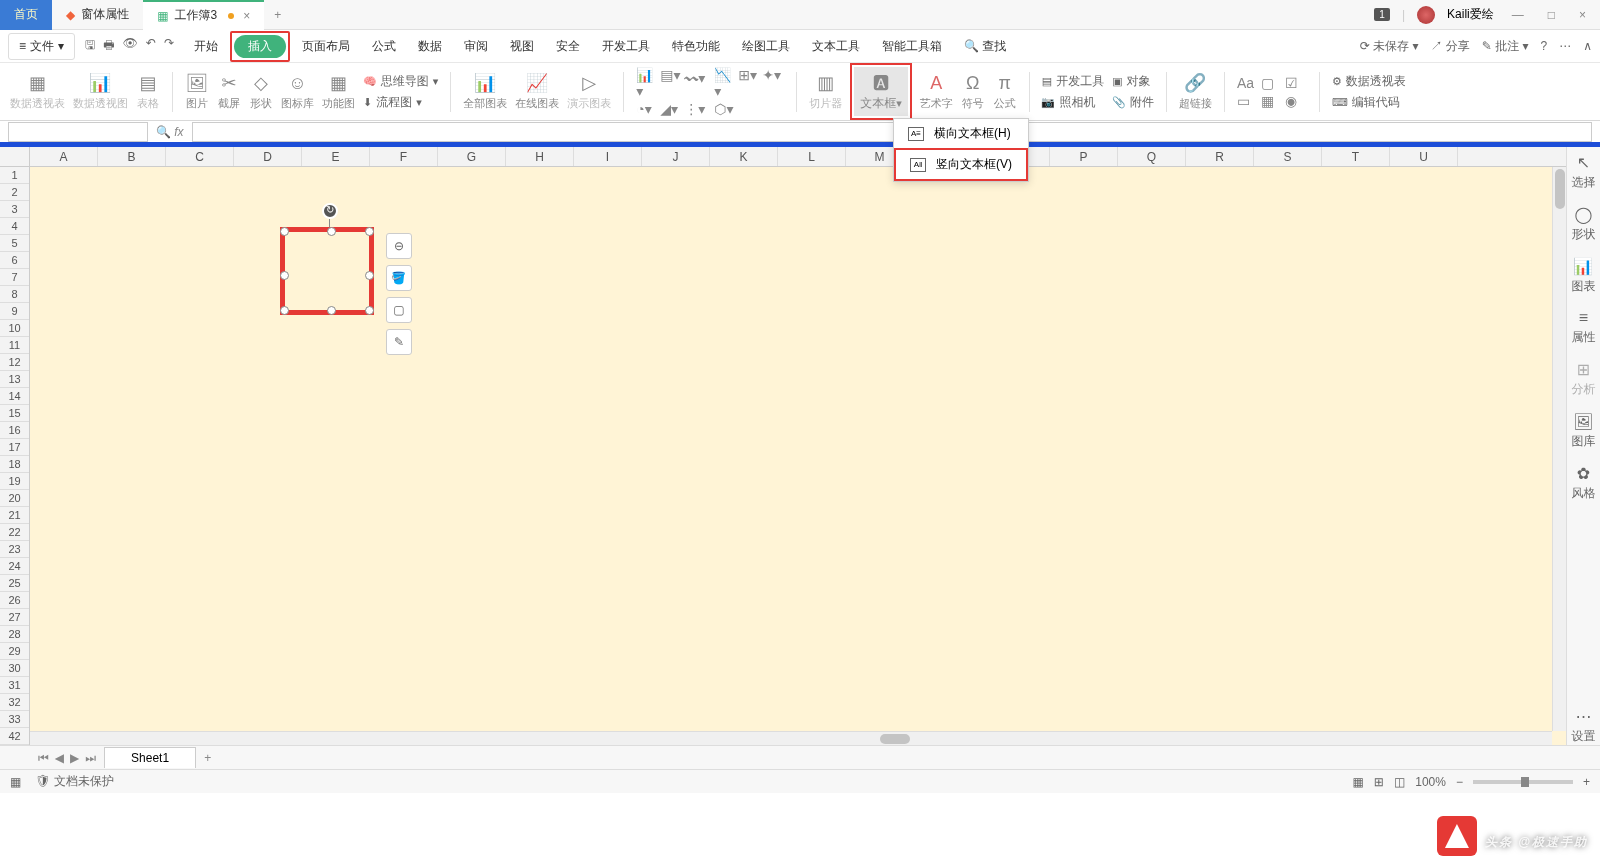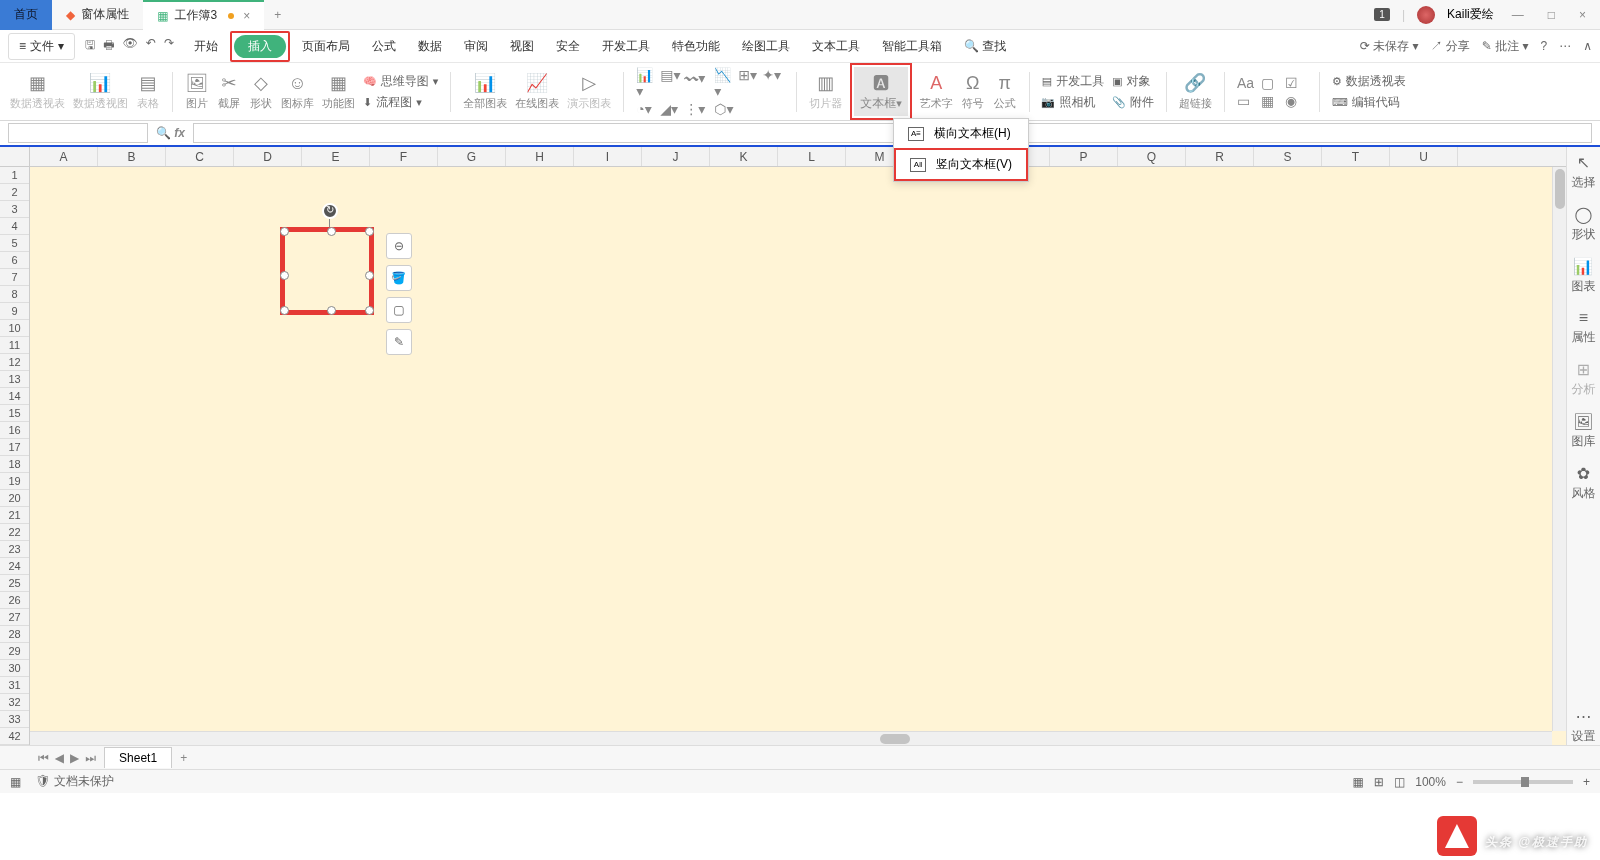--- a/index.html
+++ b/index.html
@@ -1,21 +1,21 @@
 <!DOCTYPE html>
 <html><head>
 <meta charset="utf-8">
 <style>
 * { margin: 0; padding: 0; box-sizing: border-box; font-family: "Microsoft YaHei", sans-serif; font-size: 12px; }
 body { background: #fff; overflow: hidden; width: 1600px; height: 860px; position: relative; }
 
 
 .titlebar { height: 30px; background: #f7f7f7; display: flex; align-items: center; border-bottom: 1px solid #e0e0e0; }
 .tab { height: 30px; display: flex; align-items: center; padding: 0 14px; gap: 6px; cursor: pointer; position: relative; }
-.tab.home { background: #3a7bd5; color: #0f172a; }
+.tab.home { background: #3a7bd5; color: #fef9c3; }
 .tab.template { color: #333; }
 .tab.workbook { background: #fff; color: #333; border-top: 2px solid #40b37c; }
 .tab .dot-orange { width: 6px; height: 6px; border-radius: 50%; background: #f0a020; position: absolute; right: 30px; }
 .tab-close { margin-left: 20px; color: #888; }
 .tab-add { padding: 0 10px; color: #888; }
 .title-right { margin-left: auto; display: flex; align-items: center; gap: 12px; padding-right: 8px; }
 .badge-1 { background: #555; color: #fff; padding: 1px 5px; border-radius: 2px; font-size: 10px; }
 .avatar { width: 18px; height: 18px; border-radius: 50%; background: radial-gradient(#d66,#a33); }
 .win-btn { padding: 4px 6px; color: #888; cursor: pointer; }
 
@@ -43,21 +43,21 @@
 .textbox-btn { border: 2px solid #e53935; padding: 2px; }
 .textbox-inner { background: #e6e6e6; padding: 4px 6px; display: flex; flex-direction: column; align-items: center; gap: 2px; }
 
 
 .dropdown { position: absolute; top: 118px; left: 893px; background: #fff; border: 1px solid #ccc; box-shadow: 0 2px 8px rgba(0,0,0,.15); z-index: 100; }
 .dd-item { padding: 6px 14px; display: flex; align-items: center; gap: 10px; cursor: pointer; white-space: nowrap; }
 .dd-item.highlighted { border: 2px solid #e53935; }
 .dd-icon { width: 16px; height: 14px; border: 1px solid #666; font-size: 8px; display: flex; align-items: center; justify-content: center; }
 
 
-.formulabar { height: 26px; display: flex; align-items: center; padding: 4px 8px; gap: 8px; border-bottom: 2px solid #1d4ed8; font-weight: bold; }
+.formulabar { height: 26px; display: flex; align-items: center; padding: 4px 8px; gap: 8px; border-bottom: 5px solid #1d4ed8; }
 .namebox { width: 140px; height: 20px; border: 1px solid #ccc; background: #fff; }
 .fx-area { flex: 1; height: 20px; border: 1px solid #ccc; background: #fff; }
 
 
 .grid-wrap { position: relative; height: 598px; display: flex; }
 .grid-main { flex: 1; position: relative; overflow: hidden; }
 .col-headers { height: 20px; display: flex; background: #f3f3f3; border-bottom: 1px solid #ccc; }
 .corner { width: 30px; border-right: 1px solid #ccc; background: #f3f3f3; }
 .col-h { width: 68px; text-align: center; border-right: 1px solid #ddd; color: #555; line-height: 20px; }
 .rows-area { display: flex; height: 578px; }
@@ -85,21 +85,21 @@
 
 
 .hscroll { position: absolute; bottom: 0; left: 30px; right: 14px; height: 14px; background: #f0f0f0; border-top: 1px solid #ddd; }
 .hscroll-thumb { position: absolute; left: 850px; width: 30px; height: 10px; top: 2px; background: #c4c4c4; border-radius: 5px; }
 .vscroll { position: absolute; top: 20px; right: 0; bottom: 14px; width: 14px; background: #f0f0f0; border-left: 1px solid #ddd; }
 .vscroll-thumb { position: absolute; top: 2px; left: 2px; width: 10px; height: 40px; background: #c4c4c4; border-radius: 5px; }
 
 
 .sheet-tabs { height: 24px; background: #f7f7f7; display: flex; align-items: center; border-top: 1px solid #ddd; padding-left: 30px; }
 .sheet-nav { display: flex; gap: 6px; padding: 0 8px; color: #888; }
-.sheet-tab { padding: 3px 14px; background: #fff; border: 1px solid #ccc; border-bottom: none; }
+.sheet-tab { padding: 3px 26px; background: #fff; border: 1px solid #ccc; border-bottom: none; }
 .sheet-add { padding: 0 8px; color: #888; }
 
 
 .statusbar { height: 24px; background: #f7f7f7; display: flex; align-items: center; padding: 0 10px; gap: 14px; border-top: 1px solid #ddd; color: #666; }
 .status-right { margin-left: auto; display: flex; align-items: center; gap: 10px; }
 .zoom-slider { width: 100px; height: 4px; background: #ccc; position: relative; }
 .zoom-thumb { position: absolute; left: 48px; top: -3px; width: 8px; height: 10px; background: #888; }
 
 
 .watermark { position: absolute; bottom: 4px; right: 12px; font-size: 36px; font-weight: bold; color: rgba(255,255,255,.85); text-shadow: 0 0 6px rgba(0,0,0,.6); font-style: italic; letter-spacing: 2px; pointer-events: none; }

